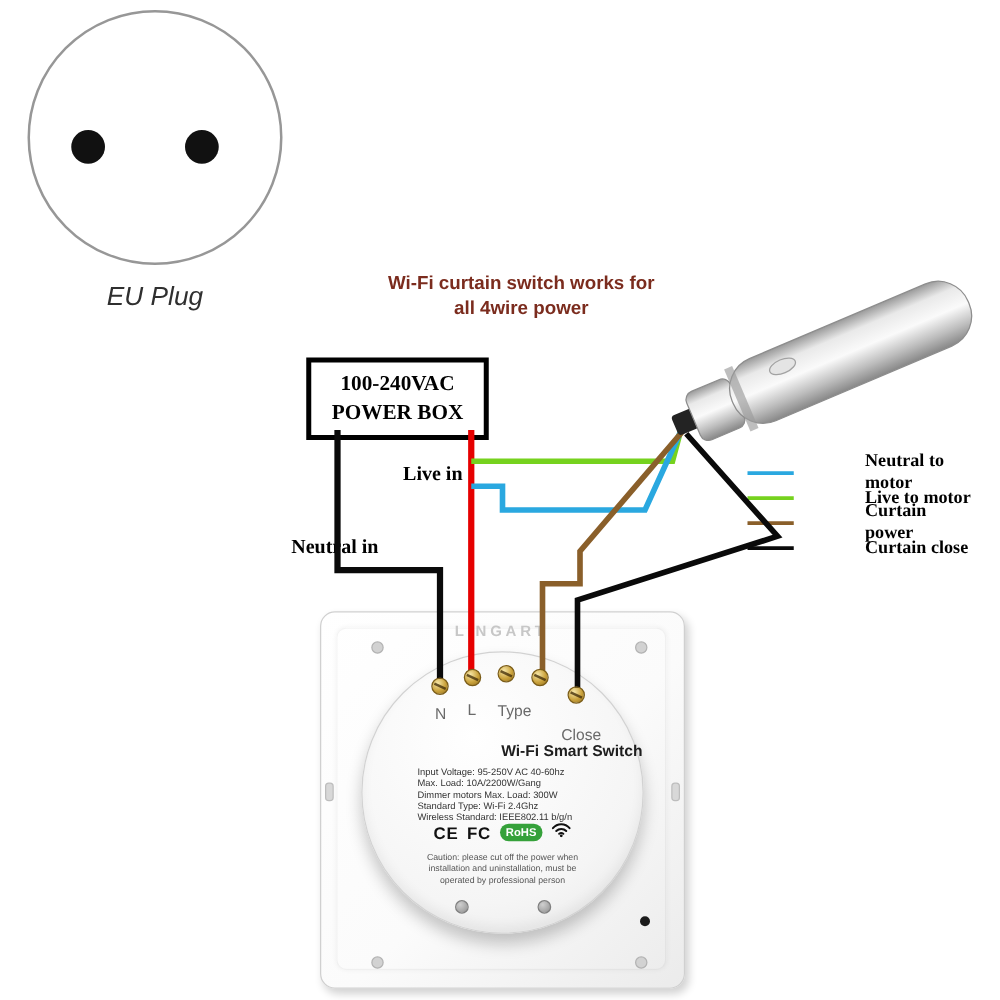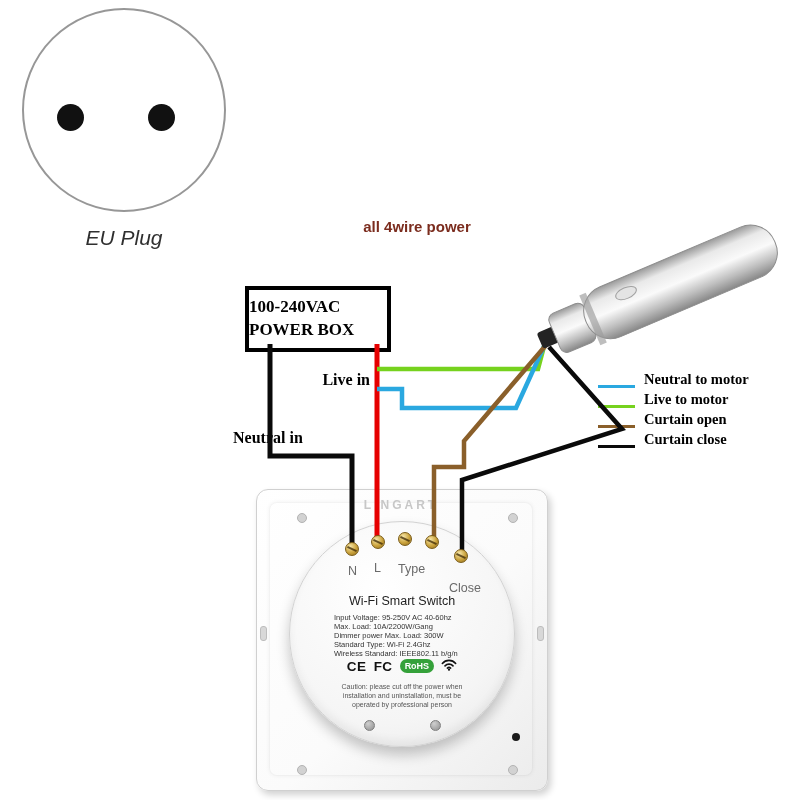--- a/index.html
+++ b/index.html
@@ -14,31 +14,31 @@
   .plug-pin.left{left:33px;top:94px;}
   .plug-pin.right{left:124px;top:94px;}
   .plug-label{left:22px;top:226px;width:204px;text-align:center;font-size:21px;color:#2f2f2f;font-style:italic;}
 
   
   .diagram-title{left:272px;top:217px;width:290px;text-align:center;font-size:15px;
                  font-weight:bold;color:#7b2c1e;line-height:1.35;}
 
   
   .power-box{left:245px;top:286px;width:138px;height:52px;border:4px solid #000;background:#fff;
-             font-family:"Liberation Serif",serif;font-weight:bold;
+             text-align:center;font-family:"Liberation Serif",serif;font-weight:bold;
              font-size:17px;line-height:1.35;padding-top:6px;color:#000;}
 
   
   .wire-label{font-family:Liberation Serif, serif;font-weight:bold;font-size:16px;color:#000;}
   .live-in{left:312px;top:371px;width:58px;text-align:right;}
   .neutral-in{left:233px;top:429px;width:88px;}
 
   
   .legend{left:598px;top:368px;width:185px;}
-  .legend-item{display:flex;align-items:flex-end;height:20px;}
+  .legend-item{display:flex;align-items:center;height:20px;gap:48px;}
   .legend-swatch{width:37px;height:3px;margin-right:9px;flex:0 0 auto;}
   .legend-label{font-family:"Liberation Serif",serif;font-weight:bold;font-size:14.5px;color:#000;}
 
   
   .switch-panel{left:256px;top:489px;width:290px;height:300px;border-radius:12px;
                 background:linear-gradient(135deg,#ffffff 0%,#fbfbfb 55%,#ebebeb 100%);
                 border:1px solid #d0d0d0;box-shadow:3px 4px 7px rgba(0,0,0,0.18);}
   .panel-inner{left:269px;top:502px;width:264px;height:274px;border-radius:8px;
                box-shadow:inset 0 0 0 1px rgba(0,0,0,0.045),0 0 4px rgba(0,0,0,0.05);}
   .panel-screw{width:8px;height:8px;border-radius:50%;background:#d2d2d2;border:1px solid #b3b3b3;}
@@ -46,21 +46,21 @@
   .indicator-dot{left:512px;top:733px;width:8px;height:8px;border-radius:50%;background:#1b1b1b;}
 
   
   .switch-module{left:289px;top:521px;width:224px;height:224px;border-radius:50%;
                  background:radial-gradient(circle at 40% 30%,#ffffff,#f5f5f5 65%,#e7e7e7);
                  border:1px solid #d2d2d2;
                  box-shadow:0 8px 13px rgba(0,0,0,0.22), inset 0 -5px 9px rgba(0,0,0,0.05);}
   .brand-watermark{left:289px;top:498px;width:224px;text-align:center;font-size:12px;
                    font-weight:bold;letter-spacing:3px;color:#c7c7c7;}
   .terminal-label{position:absolute;font-size:12.5px;color:#6a6a6a;}
-  .product-name{position:absolute;top:72px;width:100%;text-align:center;font-weight:normal;
+  .product-name{position:absolute;top:72px;width:100%;text-align:right;font-weight:bold;
                 font-size:12.5px;color:#1e1e1e;}
   .specs{position:absolute;top:91px;left:44px;width:150px;font-size:7.5px;line-height:9px;color:#333;}
   .certs{position:absolute;top:135px;width:100%;display:flex;justify-content:center;
          align-items:center;gap:7px;}
   .cert-text{font-weight:bold;font-size:13.5px;color:#111;letter-spacing:0.5px;}
   .rohs-badge{font-size:9px;font-weight:bold;color:#fff;padding:2px 5px;border-radius:8px;}
   .caution{position:absolute;top:160px;width:100%;text-align:center;font-size:7px;
            line-height:9px;color:#555;}
   .module-screw{width:9px;height:9px;border-radius:50%;
                 background:radial-gradient(circle at 35% 30%,#cfcfcf,#8f8f8f);border:1px solid #7f7f7f;}
@@ -79,20 +79,21 @@
 
 <div class="canvas">
 
   <div class="abs plug-face">
     <div class="plug-pin left"></div>
     <div class="plug-pin right"></div>
   </div>
   <div class="abs plug-label">EU Plug</div>
 
   <div class="abs diagram-title">
+    <div>Wi-Fi curtain switch works for</div>
     <div>all 4wire power</div>
   </div>
 
   <div class="abs power-box">
     <div>100-240VAC</div>
     <div>POWER BOX</div>
   </div>
 
   <div class="abs wire-label live-in">Live in</div>
   <div class="abs wire-label neutral-in">Neutral in</div>
@@ -101,21 +102,21 @@
     <div class="legend-item">
       <div class="legend-swatch" style="background: rgb(42, 168, 224);"></div>
       <div class="legend-label">Neutral to motor</div>
     </div>
     <div class="legend-item">
       <div class="legend-swatch" style="background: rgb(118, 210, 30);"></div>
       <div class="legend-label">Live to motor</div>
     </div>
     <div class="legend-item">
       <div class="legend-swatch" style="background: rgb(138, 95, 42);"></div>
-      <div class="legend-label">Curtain open</div>
+      <div class="legend-label">Curtain power</div>
     </div>
     <div class="legend-item">
       <div class="legend-swatch" style="background: rgb(10, 10, 10);"></div>
       <div class="legend-label">Curtain close</div>
     </div>
   </div>
 
   <div class="abs switch-panel"></div>
   <div class="abs panel-inner"></div>
   <div class="abs panel-screw" style="left:297px;top:513px;"></div>
@@ -131,21 +132,21 @@
     <div class="terminal-label" style="left:58px;top:42px;">N</div>
     <div class="terminal-label" style="left:84px;top:39px;">L</div>
     <div class="terminal-label" style="left:108px;top:40px;">Type</div>
     <div class="terminal-label" style="left:159px;top:59px;">Close</div>
 
     <div class="product-name">Wi-Fi Smart Switch</div>
 
     <div class="specs">
       <div>Input Voltage: 95-250V AC 40-60hz</div>
       <div>Max. Load: 10A/2200W/Gang</div>
-      <div>Dimmer power Max. Load: 300W</div>
+      <div>Dimmer motors Max. Load: 300W</div>
       <div>Standard Type: Wi-Fi 2.4Ghz</div>
       <div>Wireless Standard: IEEE802.11 b/g/n</div>
     </div>
 
     <div class="certs">
       <span class="cert-text">CE</span>
       <span class="cert-text">FC</span>
       <span class="rohs-badge" style="background: rgb(53, 161, 58);">RoHS</span>
       <span>
         <svg width="16" height="13" viewBox="0 0 24 19">

